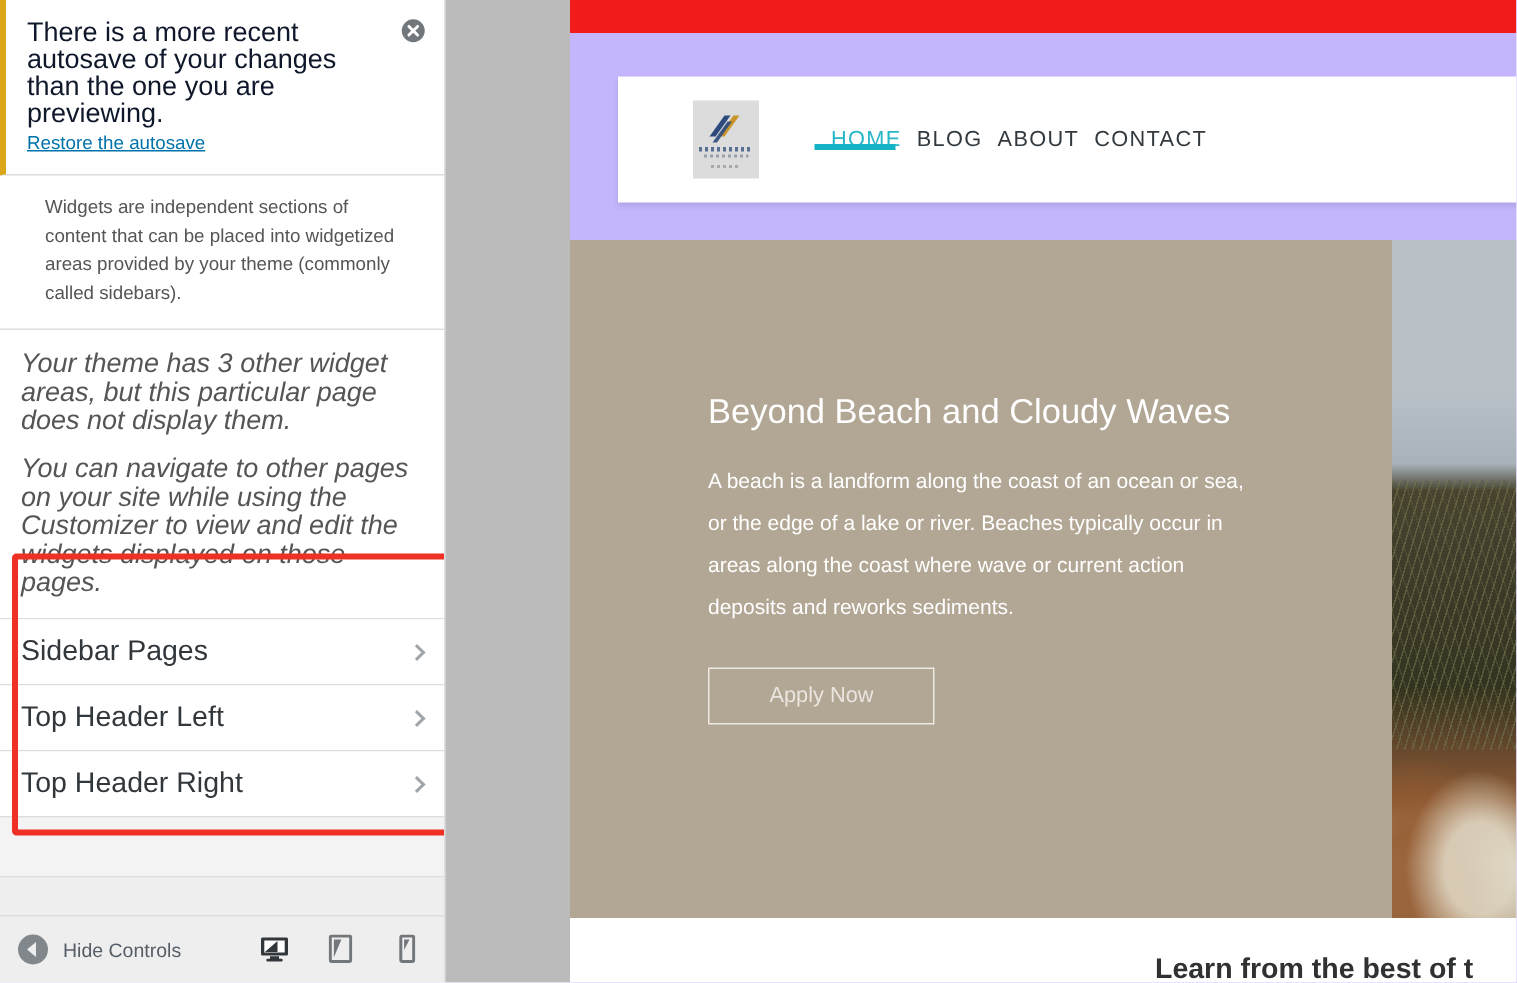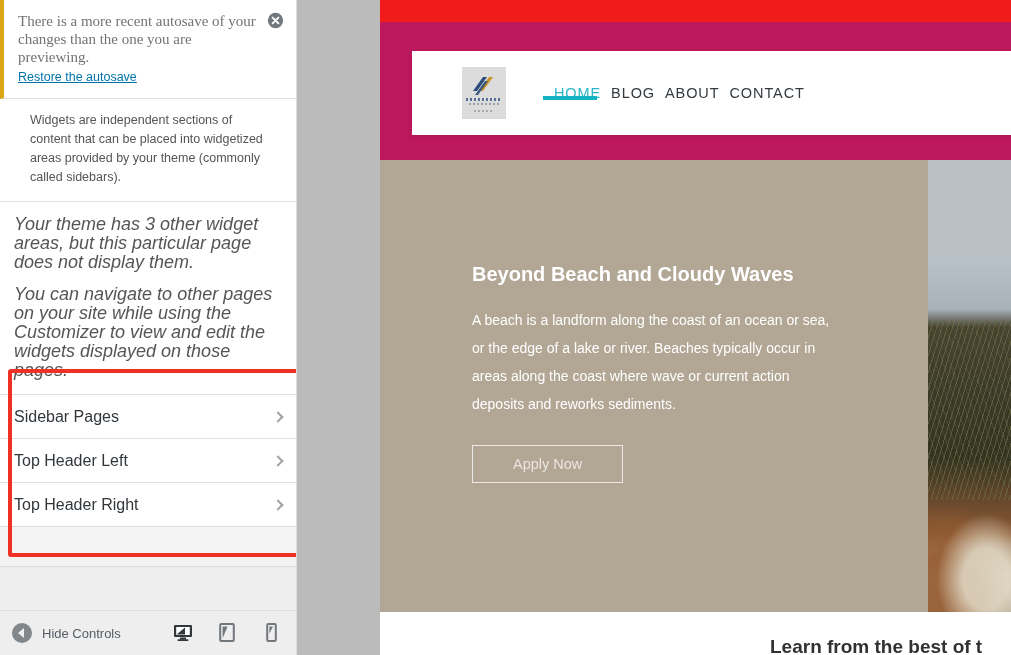--- a/index.html
+++ b/index.html
@@ -23,24 +23,23 @@
   
   #autosave-notice {
     position: relative;
     background: #ffffff;
     border-left: 4px solid #dba617;
     border-bottom: 1px solid #dddddd;
     padding: 12px 34px 12px 14px;
     min-height: 73px;
   }
   #autosave-notice .notice-text {
-    font-size: 15px;
+    font-size: 18px;
     line-height: 18px;
-    color: #737373;
-    font-family: Liberation Serif, serif;
+    color: #0f172a;
   }
   #autosave-notice .notice-link {
     display: inline-block;
     margin-top: 2px;
     font-size: 12.5px;
     line-height: 18px;
     color: #0073aa;
     text-decoration: underline;
     cursor: pointer;
     text-align: center;
@@ -126,21 +125,21 @@
   .widget-area-item {
     position: relative;
     height: 44px;
     display: flex; align-items: center;
     padding: 0 34px 0 14px;
     background: #ffffff;
     border-bottom: 1px solid #dddddd;
     cursor: pointer;
   }
   .widget-area-item .label {
-    font-size: 16px;
+    font-size: 19px;
     color: #32373c;
     font-weight: 400;
   }
   .widget-area-item .arrow {
     position: absolute; right: 14px; top: 50%;
     width: 8px; height: 8px;
     border-top: 2px solid #a0a5aa;
     border-right: 2px solid #a0a5aa;
     transform: translateY(-50%) rotate(45deg);
   }
@@ -211,21 +210,21 @@
   #preview-gap {
     position: absolute; left: 297px; top: 0;
     width: 83px; height: 655px;
     background: #bbbbbb;
   }
 
   
   #site-preview {
     position: absolute; left: 380px; top: 0;
     width: 631px; height: 655px;
-    background: #be185d;
+    background: #c4b5fd;
     overflow: hidden;
   }
   #admin-bar {
     height: 22px;
     background: #f21b1b;
   }
   #site-header-card {
     position: absolute; left: 32px; top: 51px;
     width: 700px; height: 84px;
     background: #ffffff;
@@ -311,22 +310,22 @@
     position: absolute; left: 0; right: 0; bottom: 0; height: 110px;
     background:
       radial-gradient(ellipse at 70% 70%, rgba(226,219,200,.85) 0 28%, transparent 60%),
       radial-gradient(ellipse at 20% 95%, rgba(150,92,50,.9) 0 35%, transparent 70%);
   }
   #hero-content {
     position: absolute; left: 92px; top: 100px;
     width: 400px;
   }
   #hero-title {
-    font-size: 20px;
-    font-weight: bold;
+    font-size: 23px;
+    font-weight: normal;
     color: #ffffff;
     line-height: 28px;
   }
   #hero-text {
     margin-top: 18px;
     font-size: 14px;
     line-height: 28px;
     color: #ffffff;
     max-width: 360px;
   }

